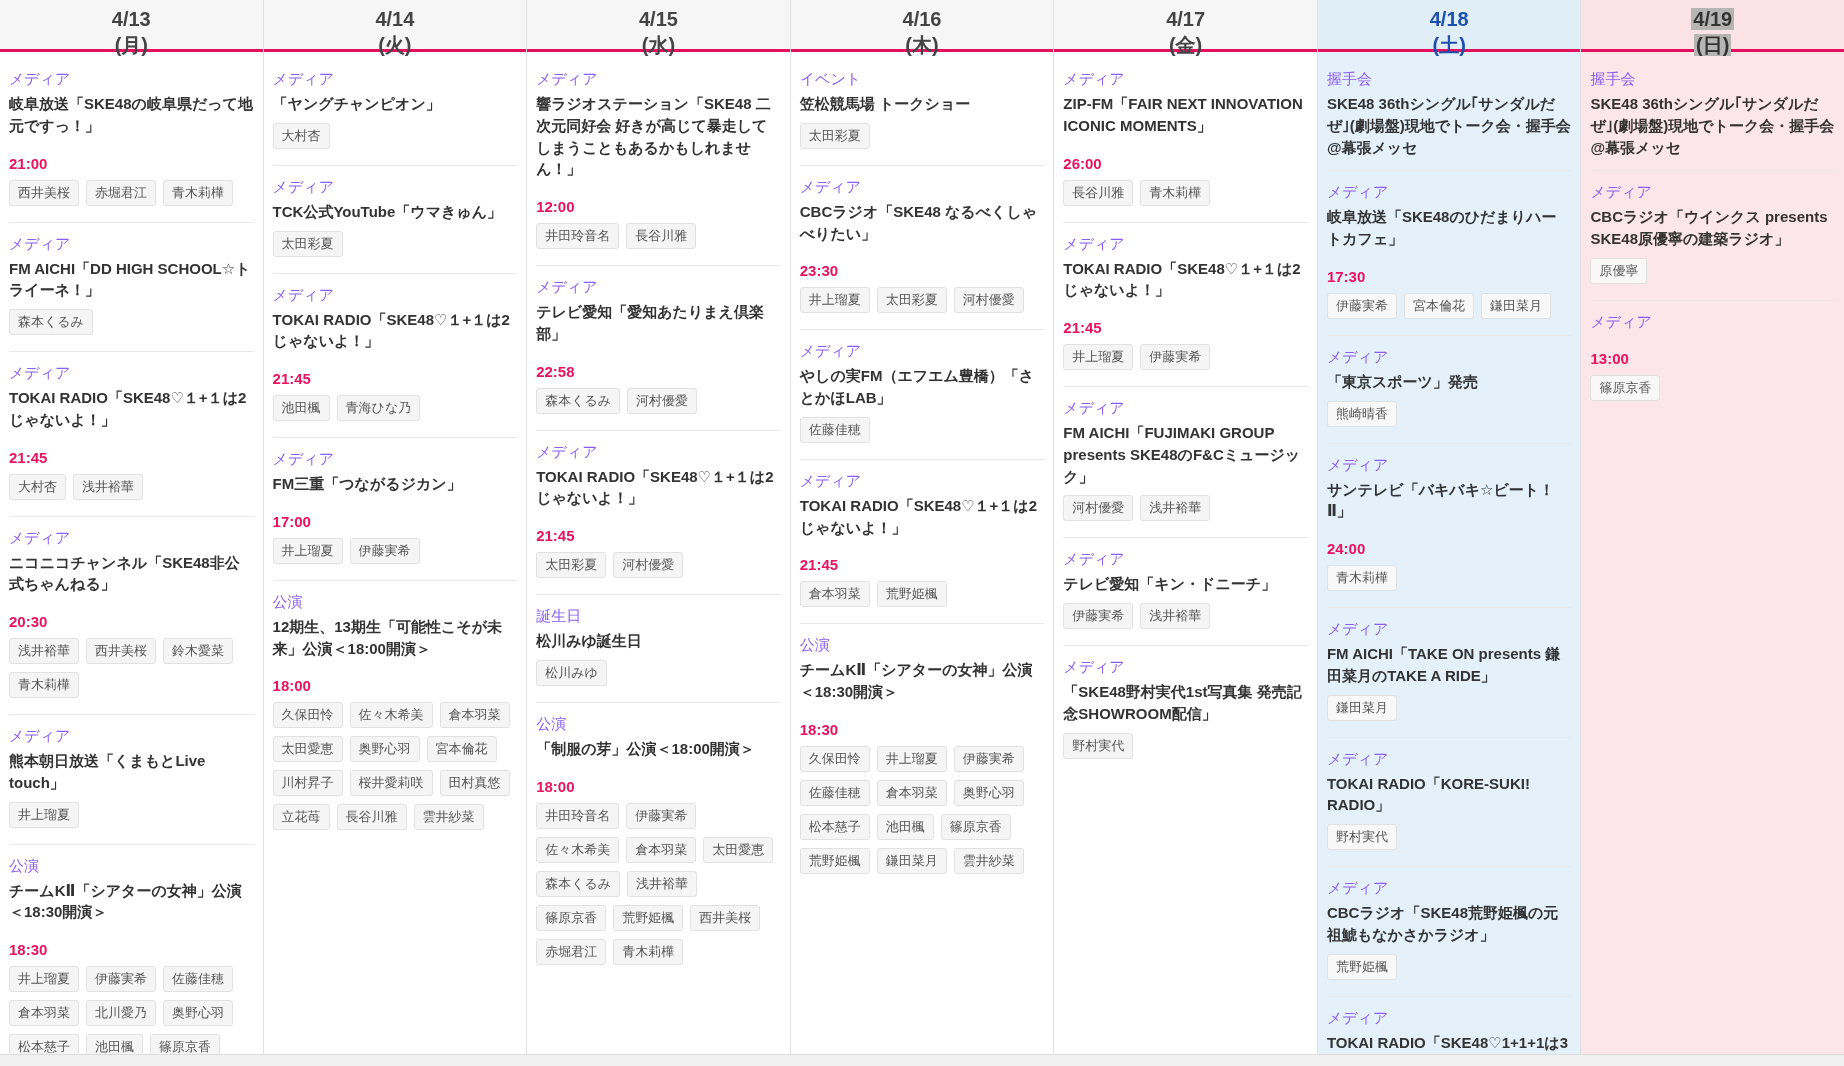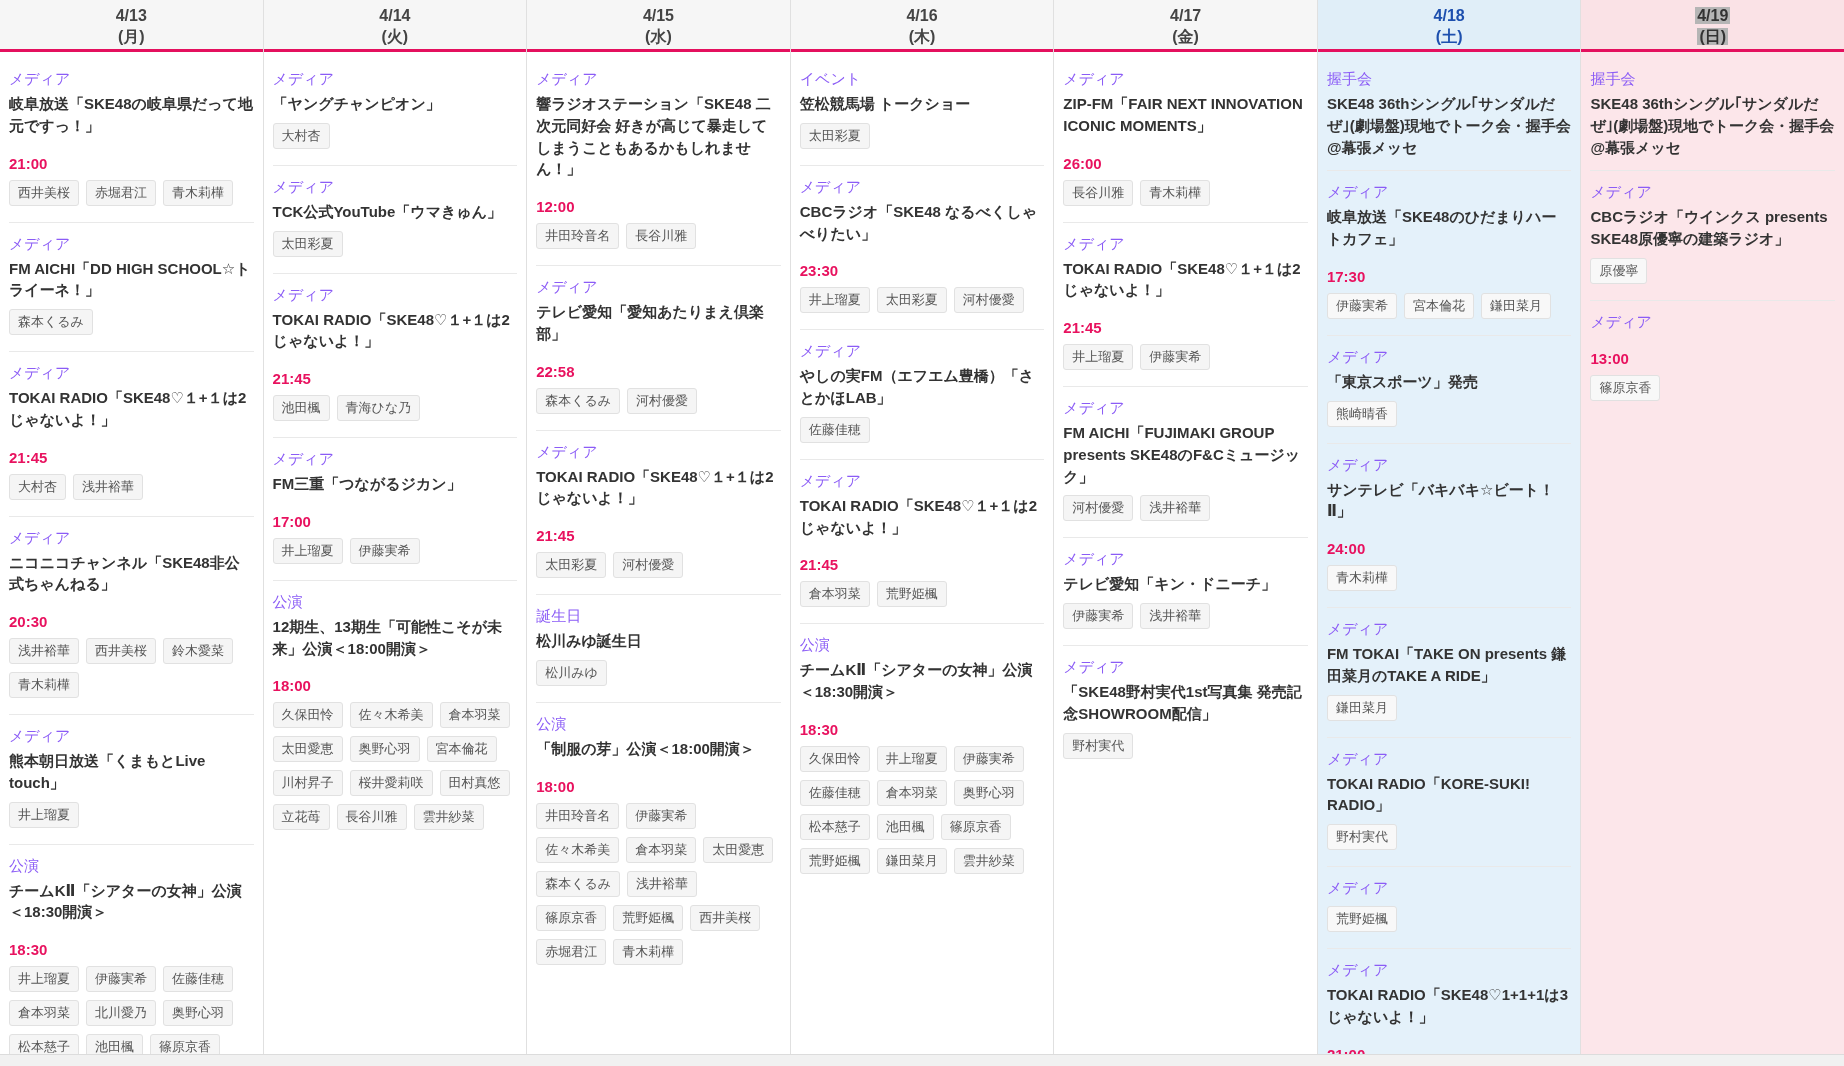--- a/index.html
+++ b/index.html
@@ -15,21 +15,21 @@
     flex:1 1 0;min-width:0;display:flex;flex-direction:column;
     border-right:1px solid #e0e0e0;box-sizing:border-box;background:#fff;
   }
   .day-col:last-child{border-right:none;}
   .day-col.saturday{background:#e4f1fa;}
   .day-col.saturday .day-header{background:#e0eef8;color:#1d4fae;}
   .day-col.sunday{background:#fce6ea;}
   .day-col.sunday .day-header{background:#fae2e6;color:#333;}
   .day-header{
     height:43px;padding-top:6px;box-sizing:content-box;
-    text-align:center;font-weight:bold;font-size:16px;line-height:1.3;
+    text-align:center;font-weight:bold;font-size:20px;line-height:1.3;
     color:#444;background:#f6f6f6;
     border-bottom:3px solid #e4105e;
     user-select:none;
   }
   .day-header .hl{background:#b5b5b5;padding:0 2px;}
   .day-body{flex:1;padding:6px 9px 0 9px;overflow:hidden;}
   .event{padding:10px 0 12px 0;border-top:1px solid #e9e9e9;}
   .event:first-child{border-top:none;}
   .cat{font-size:15px;color:#8b5cf6;margin:2px 0 4px 0;}
   .title{font-size:15px;font-weight:bold;color:#333;line-height:1.45;cursor:pointer;}
@@ -380,34 +380,35 @@
         <div class="event">
           <div class="cat">メディア</div>
           <div class="title">サンテレビ「バキバキ☆ビート！Ⅱ」</div>
           <div class="time">24:00</div>
           <div class="tags">
             <span class="tag">青木莉樺</span>
           </div>
         </div>
         <div class="event">
           <div class="cat">メディア</div>
-          <div class="title">FM TOKAI「TAKE ON presents 鎌田菜月のTAKE A RIDE」</div>
+          <div class="title">FM AICHI「TAKE ON presents 鎌田菜月のTAKE A RIDE」</div>
           <div class="tags">
             <span class="tag">鎌田菜月</span>
           </div>
         </div>
         <div class="event">
           <div class="cat">メディア</div>
           <div class="title">TOKAI RADIO「KORE-SUKI! RADIO」</div>
           <div class="tags">
             <span class="tag">野村実代</span>
           </div>
         </div>
         <div class="event">
           <div class="cat">メディア</div>
+          <div class="title">CBCラジオ「SKE48荒野姫楓の元祖鯱もなかさかラジオ」</div>
           <div class="tags">
             <span class="tag">荒野姫楓</span>
           </div>
         </div>
         <div class="event">
           <div class="cat">メディア</div>
           <div class="title">TOKAI RADIO「SKE48♡1+1+1は3じゃないよ！」</div>
           <div class="time">21:00</div>
         </div>
       </div>

